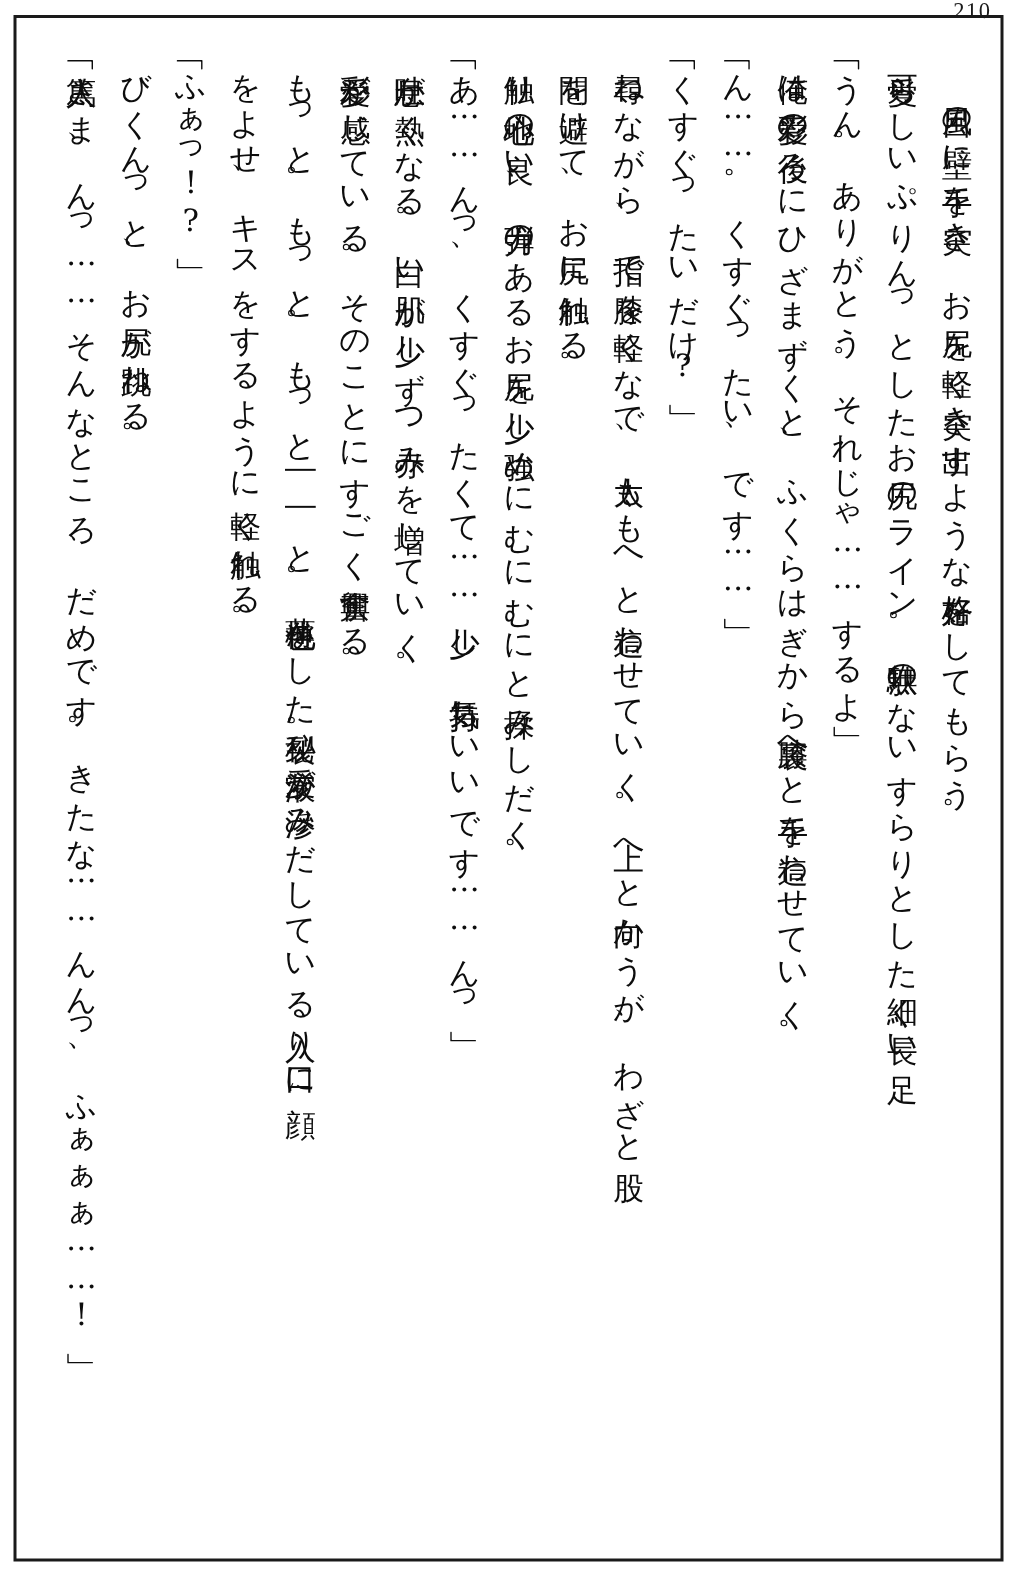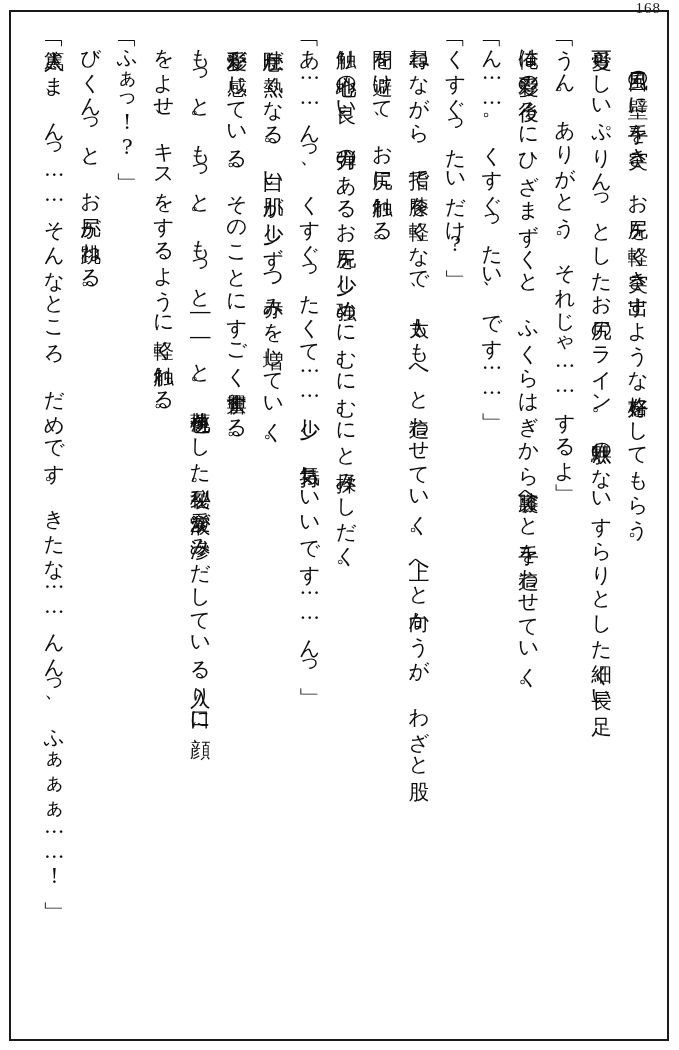--- a/index.html
+++ b/index.html
@@ -64,21 +64,21 @@
   
   .text-body p {
     font-weight: 400;
   }
 </style>
 </head>
 <body>
 
 <div class="page">
   <div class="page-frame"></div>
-  <div class="page-number">168</div>
+  <div class="page-number">210</div>
 
   <div class="text-body">
     <p class="para indent">風呂の壁に手を突き、お尻を軽く突き出すような格好をしてもらう。</p>
     <p class="para">可愛らしいぷりんっとしたお尻のライン。無駄のないすらりとした細く長い足</p>
     <p class="para">「うん。ありがとう。それじゃ……するよ」</p>
     <p class="para">俺は彩愛の後ろにひざまずくと、ふくらはぎから膝裏へと手を這わせていく。</p>
     <p class="para">「ん……。くすぐったい、です……」</p>
     <p class="para">「くすぐったいだけ?」</p>
     <p class="para">尋ねながら、指で膝を軽くなで、太ももへと這わせていく。上へと向かうが、わざと股</p>
     <p class="para">間を避けて、お尻に触れる。</p>

